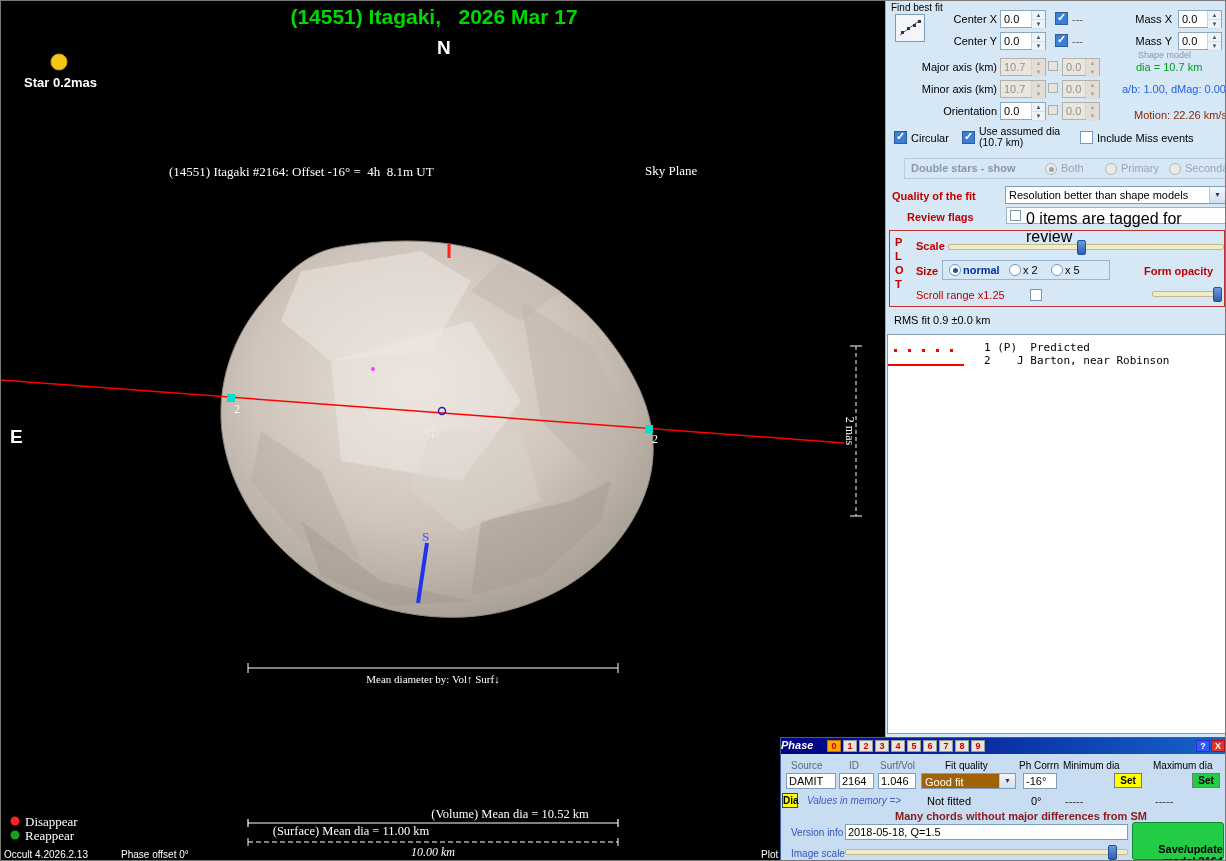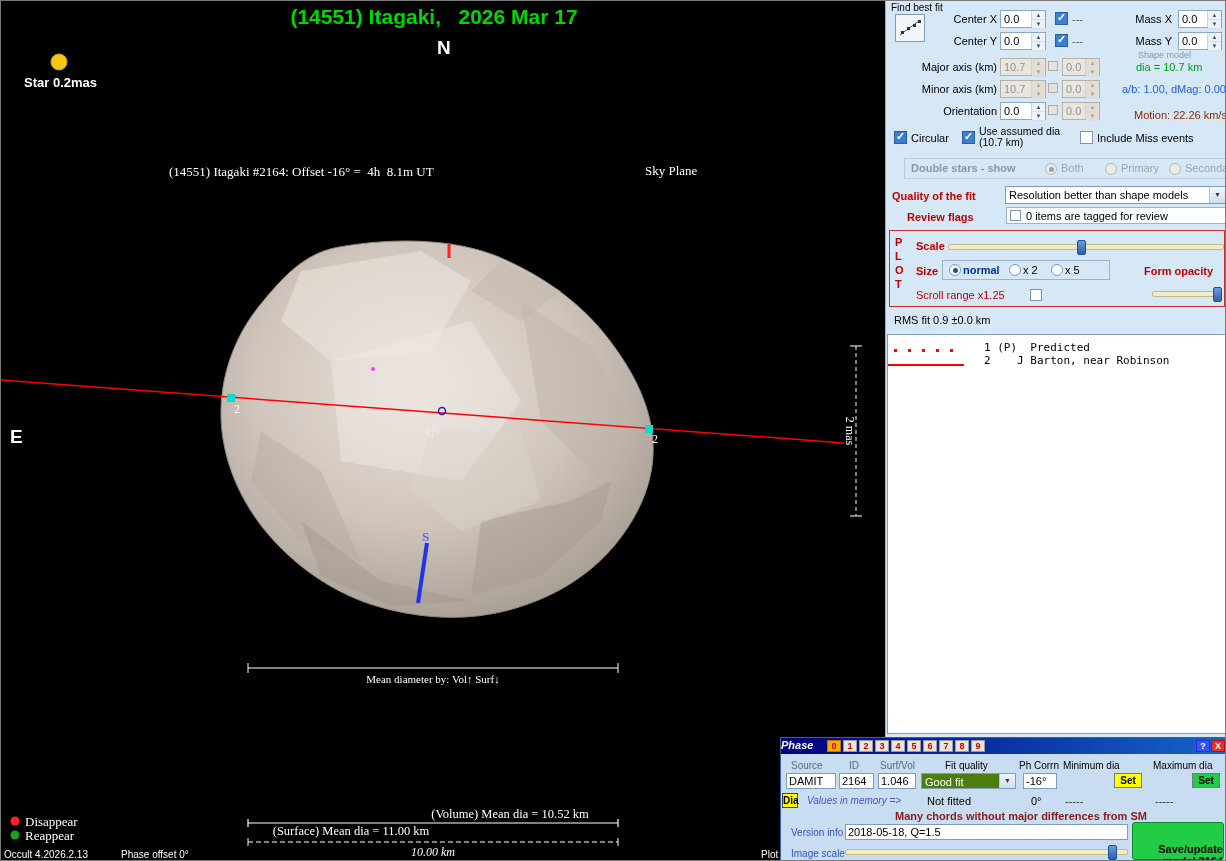--- a/index.html
+++ b/index.html
@@ -285,21 +285,21 @@
 
     <div class="redlbl" style="left:6px;top:189px;">Quality of the fit</div>
     <div class="combo" style="left:119px;top:185px;width:221px;height:18px;">
       <span class="cv">Resolution better than shape models</span>
         <span class="ca">▼</span>
     </div>
 
     <div class="redlbl" style="left:21px;top:210px;">Review flags</div>
     <div class="abs" style="left:120px;top:206px;width:220px;height:17px;background:#fdffff;border:1px solid #9ab4cc;">
       <span class="cb" style="left:3px;top:2px;width:11px;height:11px;"></span>
-      <span style="position:absolute;left:19px;top:2px;font-size:11px;">0 items are tagged for review</span>
+      <span style="position:absolute;left:19px;top:2px;font-size:16px;">0 items are tagged for review</span>
     </div>
   </div>
 
   <div id="plot-box">
     <span class="plotletter" style="left:5px;top:5px;position:absolute;">P</span>
     <span class="plotletter" style="left:5px;top:19px;position:absolute;">L</span>
     <span class="plotletter" style="left:5px;top:33px;position:absolute;">O</span>
     <span class="plotletter" style="left:5px;top:47px;position:absolute;">T</span>
 
     <div class="redlbl" style="left:26px;top:9px;">Scale</div>
@@ -355,21 +355,21 @@
     <span class="phead pgray" style="left:99px;top:22px;">Surf/Vol</span>
     <span class="phead" style="left:164px;top:22px;">Fit quality</span>
     <span class="phead" style="left:238px;top:22px;">Ph Corrn</span>
     <span class="phead" style="left:282px;top:22px;">Minimum dia</span>
     <span class="phead" style="left:372px;top:22px;">Maximum dia</span>
 
     <div class="pfield" style="left:5px;top:35px;width:50px;">DAMIT</div>
     <div class="pfield" style="left:58px;top:35px;width:35px;">2164</div>
     <div class="pfield" style="left:97px;top:35px;width:38px;">1.046</div>
     <div class="combo" style="left:140px;top:35px;width:95px;height:16px;">
-      <span class="cv" style="background:#4d7c0f;color:#fff;">Good fit</span>
+      <span class="cv" style="background:#a16207;color:#fff;">Good fit</span>
       <span class="ca" style="padding-top:3px;">▼</span>
     </div>
     <div class="pfield" style="left:242px;top:35px;width:34px;">-16°</div>
     <div class="pbtn ybtn" style="left:333px;top:35px;width:28px;">Set</div>
     <div class="pbtn gbtn" style="left:411px;top:35px;width:28px;">Set</div>
 
     <div class="pbtn ybtn" style="left:1px;top:55px;width:16px;border-color:#444;">Dia</div>
     <span class="phead" style="left:26px;top:57px;font-style:italic;color:#4455cc;">Values in memory =&gt;</span>
     <span class="phead" style="left:146px;top:57px;font-size:11px;">Not fitted</span>
     <span class="phead" style="left:250px;top:57px;font-size:11px;">0°</span>

